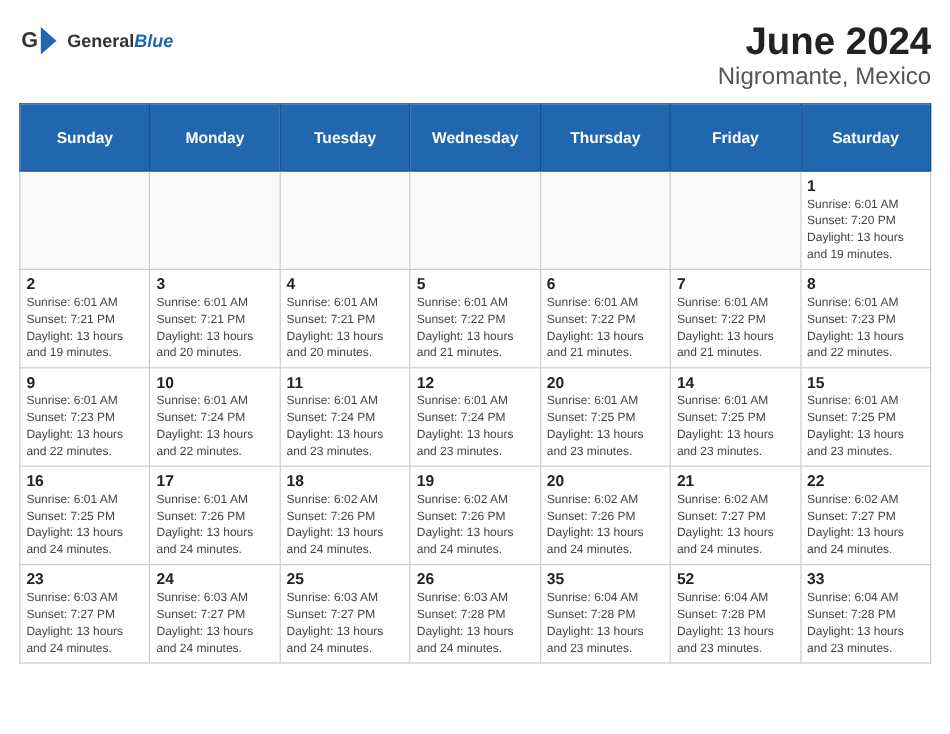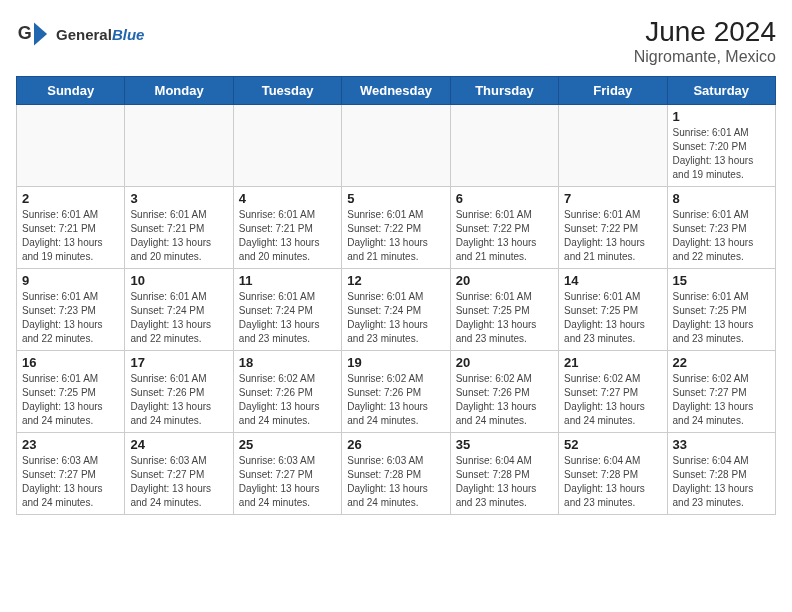--- a/index.html
+++ b/index.html
@@ -22,39 +22,39 @@
       gap: 4px;
     }
     .logo-icon {
       width: 36px;
       height: 36px;
     }
     .title-area {
       text-align: right;
     }
     .month-title {
-      font-size: 28px;
-      font-weight: normal;
+      font-size: 32px;
+      font-weight: bold;
       color: #222;
     }
     .location-title {
-      font-size: 16px;
+      font-size: 20px;
       color: #555;
     }
     .calendar {
       width: 100%;
       border-collapse: collapse;
       border: 1px solid #ccc;
     }
     .calendar th {
       background: #2167b0;
       color: #fff;
       font-size: 13px;
       font-weight: bold;
-      padding: 6px 4px;
+      padding: 20px 4px;
       text-align: center;
       border: 1px solid #1a5090;
     }
     .calendar td {
       border: 1px solid #ccc;
       vertical-align: top;
       padding: 4px 5px;
       font-size: 10.5px;
       color: #333;
       width: calc(100% / 7);

